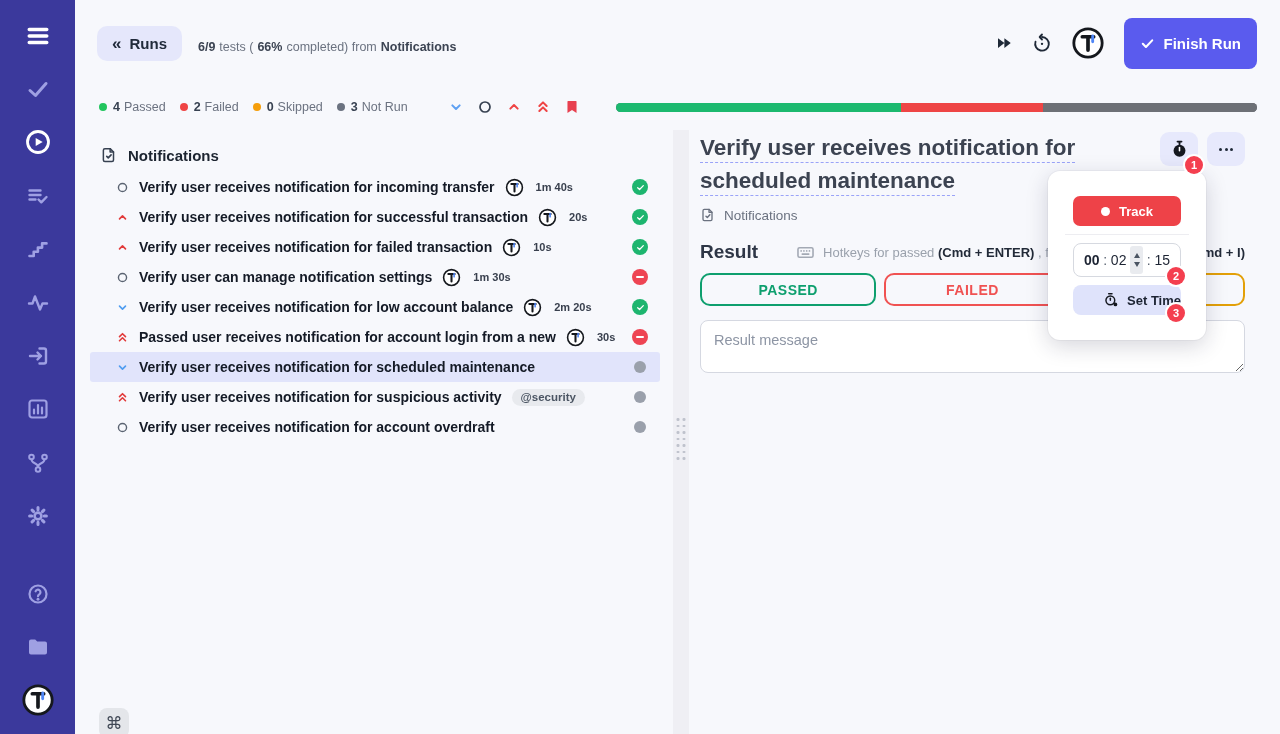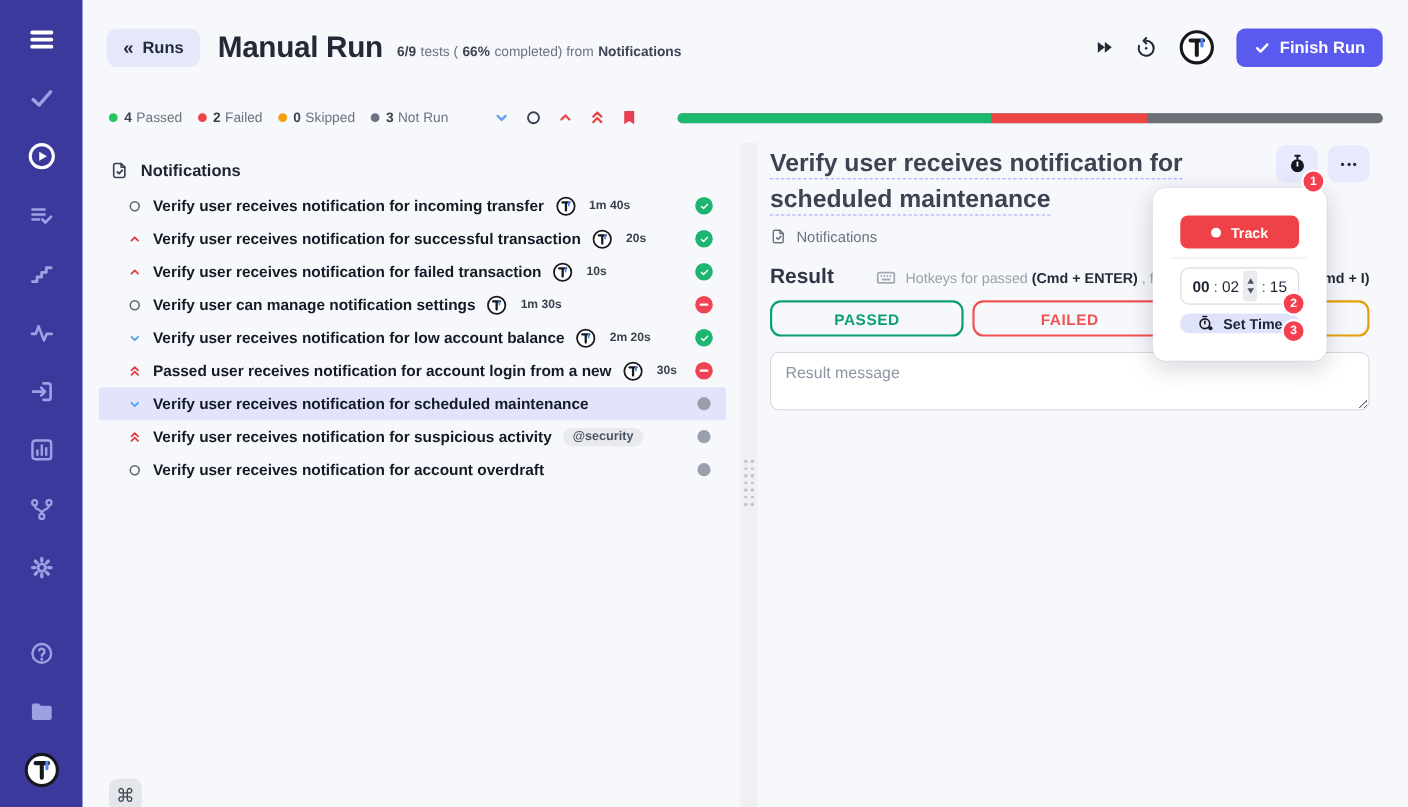--- a/index.html
+++ b/index.html
@@ -25,21 +25,21 @@
   .topbar { position:absolute; left:22px; right:23px; top:21px; height:44px; display:flex; align-items:center; }
   .back-btn { display:flex; align-items:center; gap:8px; background:#e5e7fb; border-radius:10px;
     padding:9px 15px; font-size:15px; font-weight:700; color:#212b3b; margin-right:16px; }
   .back-btn .chev { font-size:17px; font-weight:700; line-height:1; }
   .page-title { font-size:27px; font-weight:800; color:#232936; letter-spacing:-.3px; margin-right:13px; }
   .stats { font-size:12.5px; color:#6b7280; margin-top:7px; white-space:nowrap; }
   .stats b { color:#3c4453; font-weight:700; }
   .stats span, .stats b { margin-right:4px; }
   .top-right { margin-left:auto; display:flex; align-items:center; gap:19px; }
   .icon-btn { color:#1f2937; display:grid; place-items:center; }
-  .finish { display:flex; align-items:center; gap:9px; background:#5a5bee; color:#fff; height:35px;
+  .finish { display:flex; align-items:center; gap:9px; background:#5a5bee; color:#fff; height:51px;
     padding:16px 16px; border-radius:8px; font-size:15px; font-weight:700; }
   .finish .ico { width:15px; height:15px; }
 
   
   .statusrow { position:absolute; left:24px; right:23px; top:98px; height:18px; display:flex; align-items:center; }
   .count { display:flex; align-items:center; margin-right:14px; font-size:12.5px; }
   .count i { width:8px; height:8px; border-radius:50%; margin-right:6px; }
   .count b { color:#374151; margin-right:4px; font-weight:700; }
   .count span { color:#6b7280; }
   .filters { display:flex; gap:13px; margin-left:26px; align-items:center; }
@@ -117,22 +117,22 @@
   .timebox { position:relative; border:1px solid #d6d9e0; border-radius:8px; height:34px; display:flex;
     align-items:center; padding:0 10px; font-size:14px; color:#1d2433; justify-content:space-between; }
   .timebox b { font-weight:700; }
   .colon { color:#5b6472; }
   .spin { width:13px; height:28px; background:#e9ebef; border-radius:3px; display:flex; flex-direction:column;
     align-items:center; justify-content:center; gap:4px; }
   .tri-up { width:0; height:0; border-left:3.5px solid transparent; border-right:3.5px solid transparent;
     border-bottom:5px solid #4b5563; }
   .tri-dn { width:0; height:0; border-left:3.5px solid transparent; border-right:3.5px solid transparent;
     border-top:5px solid #4b5563; }
-  .settime { position:relative; margin-top:8px; width:100%; height:18px; border-radius:8px; background:#dfe3fb;
-    color:#1d2433; font-weight:700; font-size:13px; display:flex; align-items:center; justify-content:center; gap:8px; }
+  .settime { position:relative; margin-top:8px; width:100%; height:30px; border-radius:8px; background:#dfe3fb;
+    color:#1d2433; font-weight:700; font-size:13px; display:flex; align-items:center; justify-content:flex-end; gap:8px; }
   .settime .ico { color:#15181f; }
 </style>
 </head>
 <body>
 
 <div class="app">
   <aside class="sidebar" id="sidebar">
       <button class="side-item active">
         <span class="ico s28">
           <svg viewBox="0 0 24 24">
@@ -238,21 +238,20 @@
       </button>
     </aside>
 
   <div class="main">
 
     <header class="topbar">
       <button class="back-btn">
         <span class="chev">«</span>
         <span>Runs</span>
       </button>
-      <h1 class="page-title">Manual Run</h1>
       <div class="stats">
         <b>6/9</b><span>tests (</span><b>66%</b><span>completed) from</span><b>Notifications</b>
       </div>
       <div class="top-right">
         <button class="icon-btn">
             <span class="ico s18" id="ic-ff">
               <svg viewBox="0 0 24 24">
                 <path fill="currentColor" stroke="none" d="M4 5.5v13l8.5-6.5zM12.5 5.5v13l8.5-6.5z"></path>
               </svg>
             </span>

